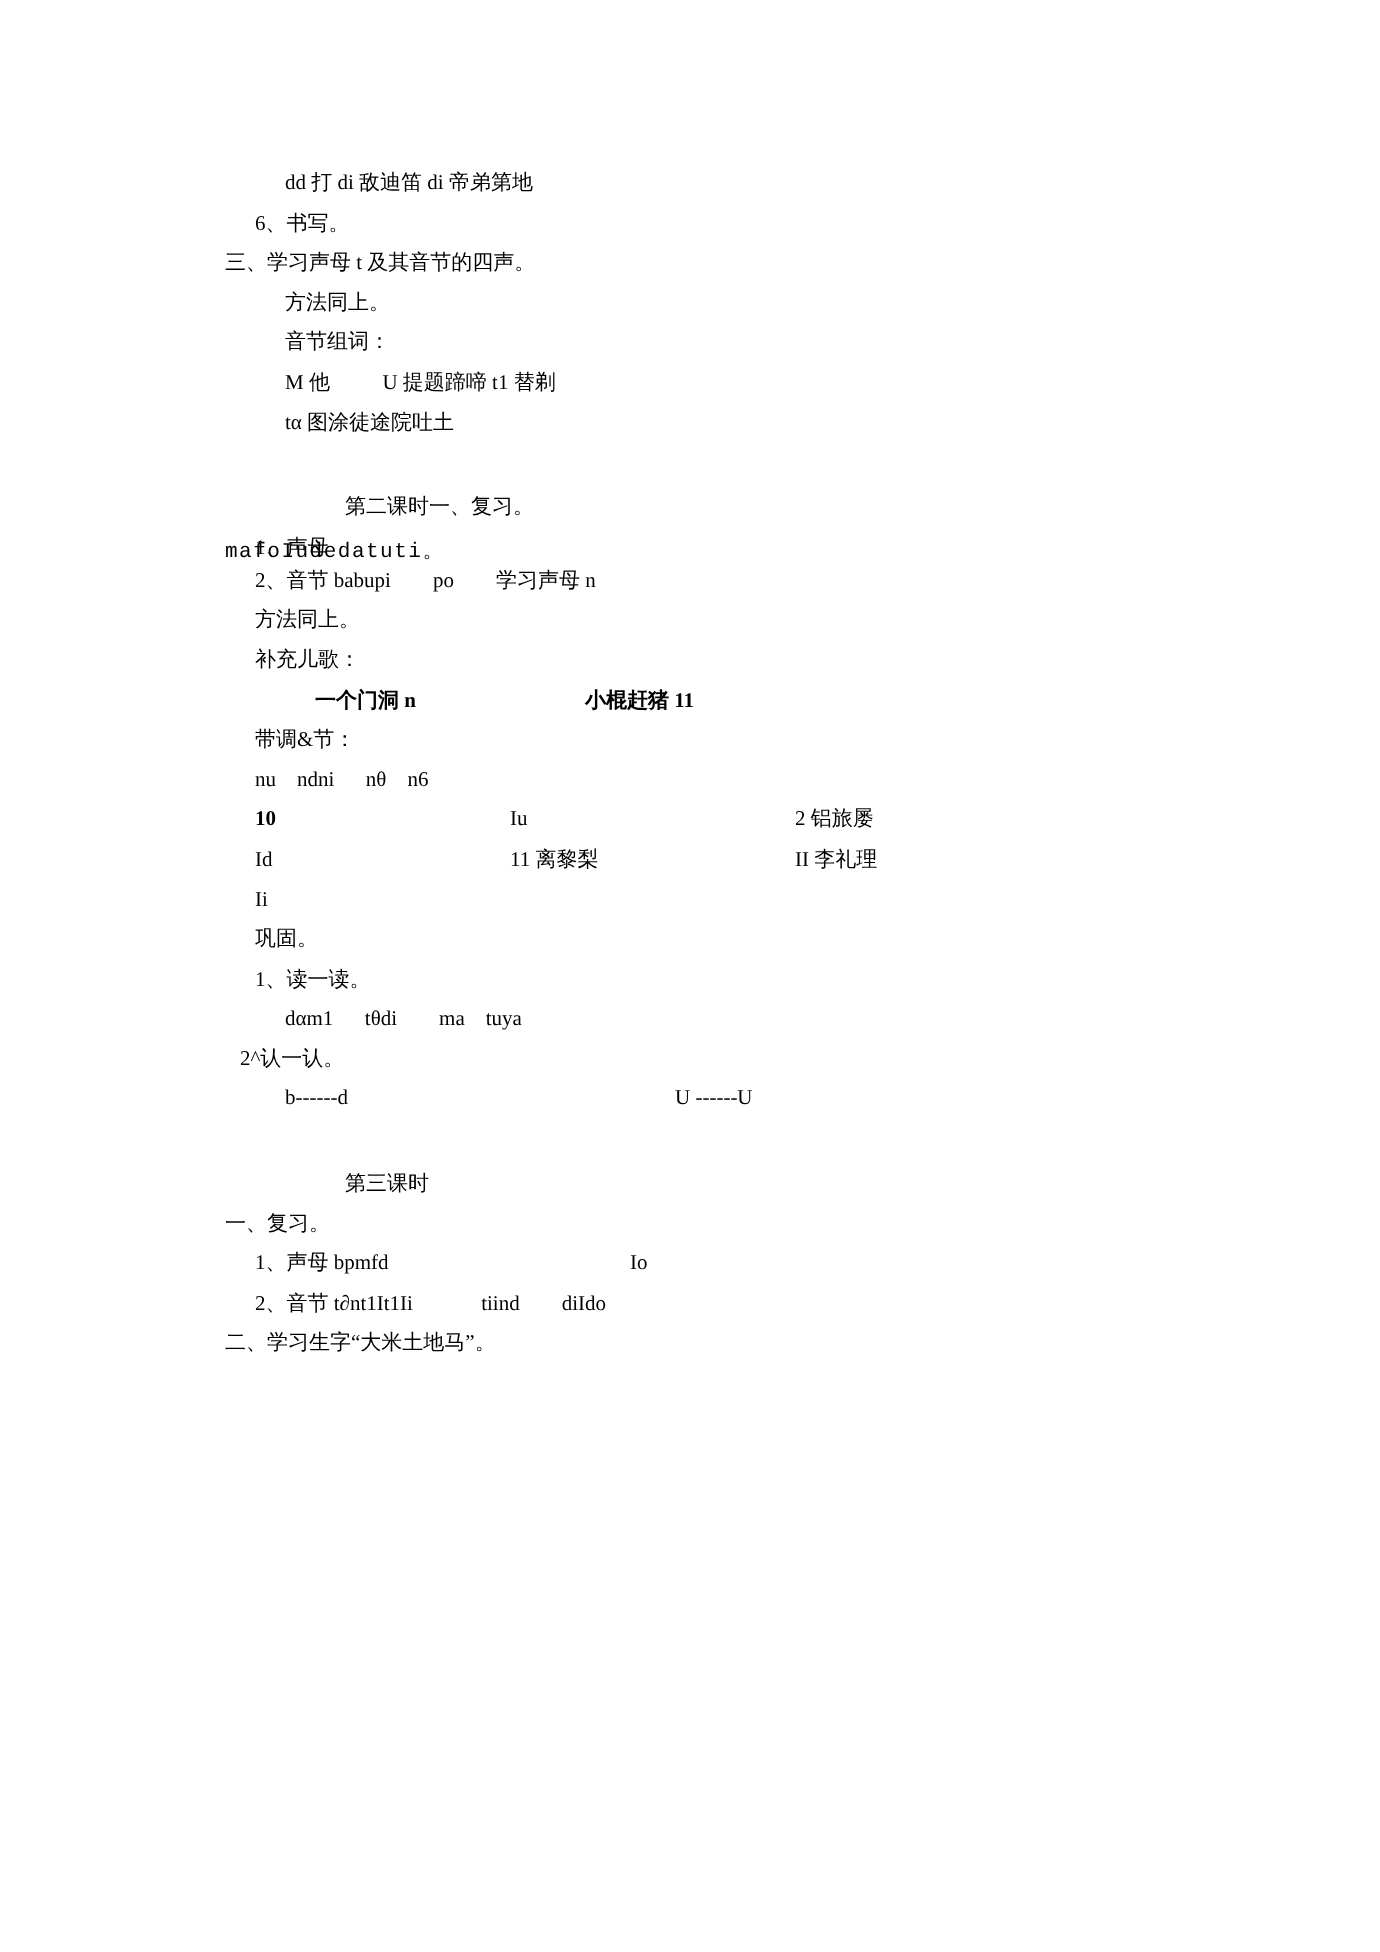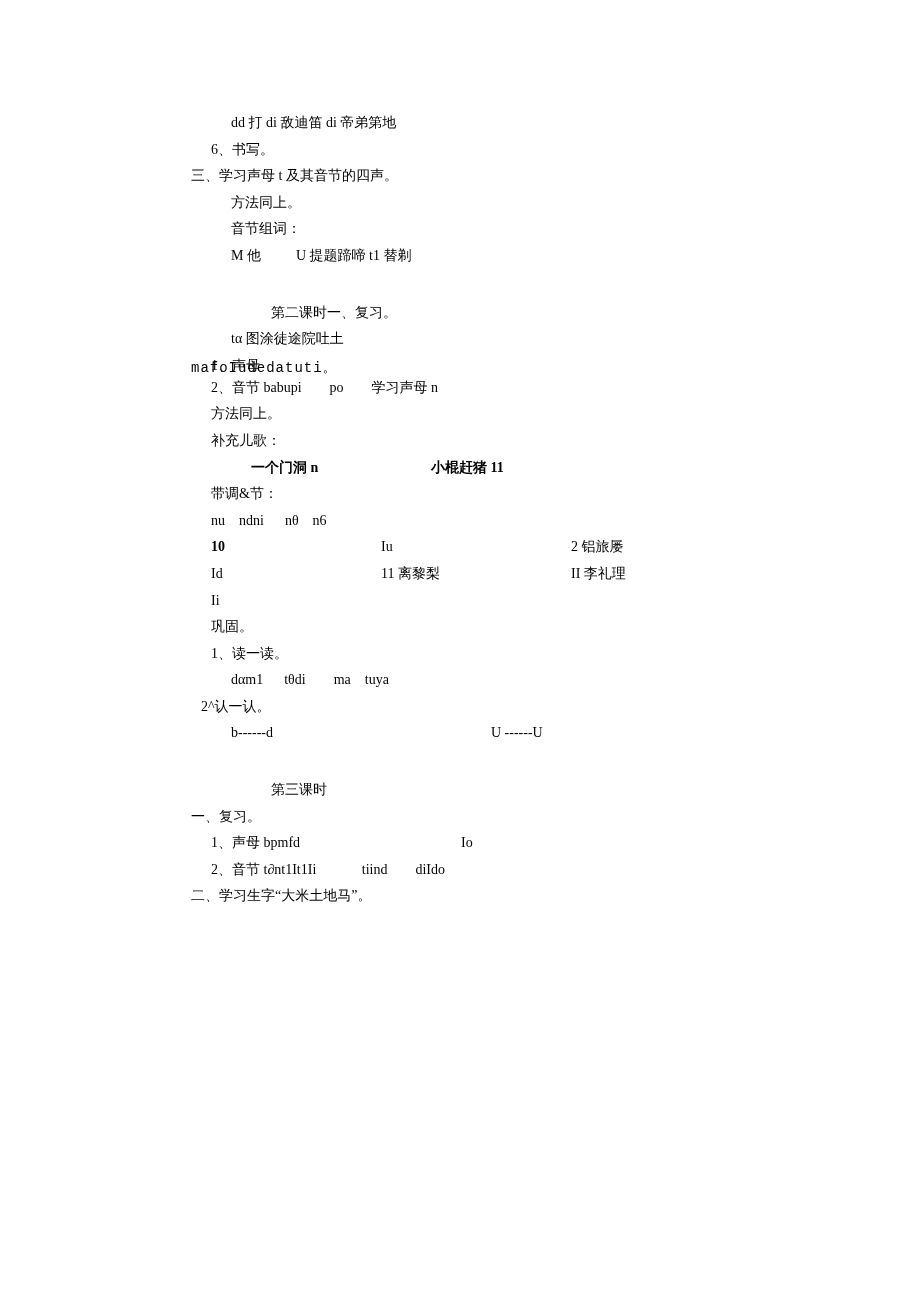--- a/index.html
+++ b/index.html
@@ -9,21 +9,20 @@
     font-family: "SimSun", "宋体", serif;
     font-size: 14px;
     color: #000000;
     width: 920px;
     height: 1301px;
     position: relative;
   }
   .page {
     padding: 110px 104px 0 150px;
     line-height: 1.9;
-    margin-left: 41px;
   }
   .line {
     white-space: pre;
   }
   .indent1 { padding-left: 40px; }
   .indent2 { padding-left: 20px; }
   .indent3 { padding-left: 60px; font-weight: bold; }
   .row {
     display: flex;
   }
@@ -43,23 +42,23 @@
   <div class="line indent2">6、书写。</div>
 
   <div class="line">三、学习声母 t 及其音节的四声。</div>
 
   <div class="line indent1">方法同上。</div>
 
   <div class="line indent1">音节组词：</div>
 
   <div class="line indent1">M 他          U 提题蹄啼 t1 替剃</div>
 
+  <div class="line indent1">tα 图涂徒途院吐土</div>
+
   <div class="line center-ish gap-top">第二课时一、复习。</div>
-
-  <div class="line indent1">tα 图涂徒途院吐土</div>
 
   <div style="position:relative; height:22px;">
     <div style="position:absolute; left:20px; top:0;">1、声母</div>
     <div class="mono" style="position:absolute; left:0; top:2px;">mafoIudedatuti。</div>
   </div>
 
   <div class="line indent2">2、音节 babupi        po        学习声母 n</div>
 
   <div class="line indent2">方法同上。</div>
 

